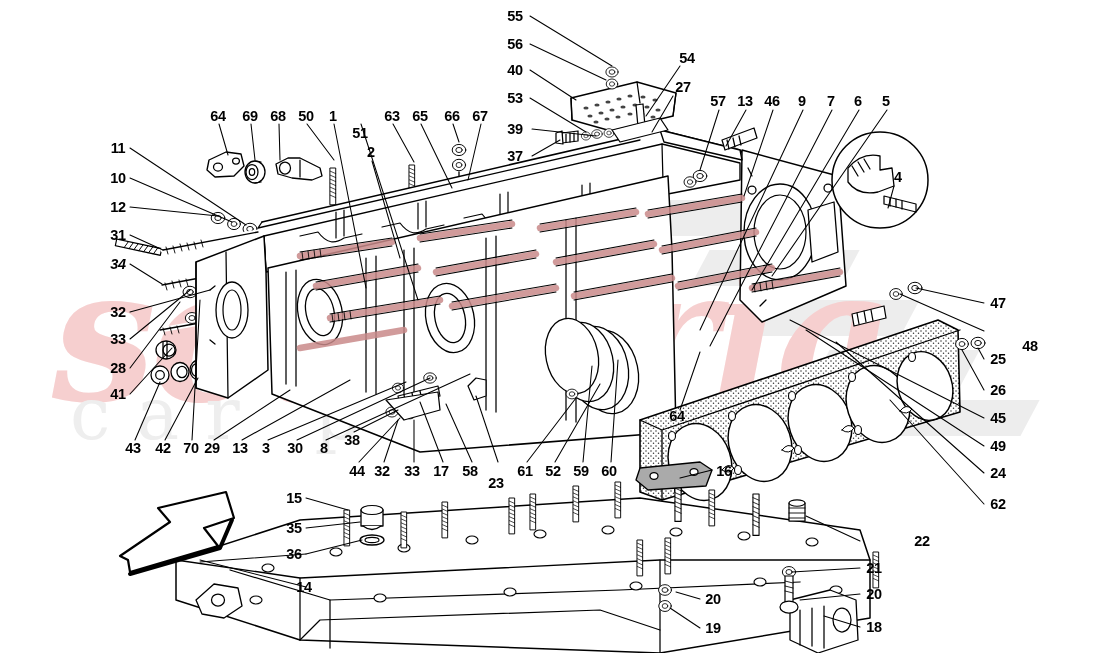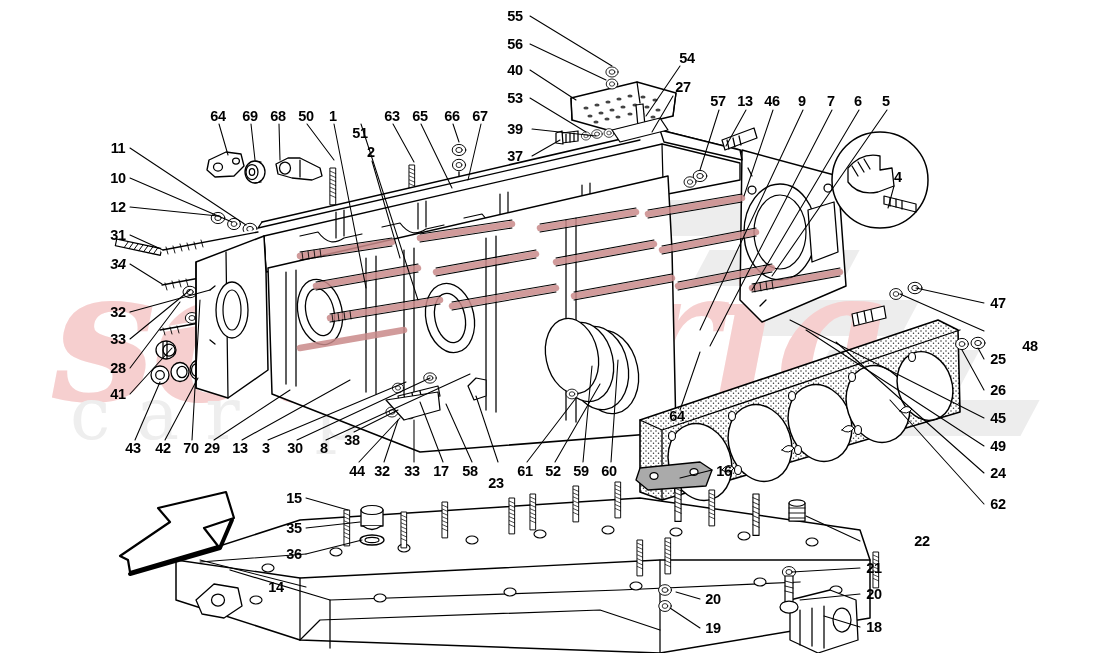--- a/index.html
+++ b/index.html
@@ -711,21 +711,21 @@
       <div class="callout" style="left: 998px; top: 346px; margin-left: 32px;">48</div>
       <div class="callout" style="left: 998px; top: 359px;">25</div>
       <div class="callout" style="left: 998px; top: 390px;">26</div>
       <div class="callout" style="left: 998px; top: 418px;">45</div>
       <div class="callout" style="left: 998px; top: 446px;">49</div>
       <div class="callout" style="left: 998px; top: 473px;">24</div>
       <div class="callout" style="left: 998px; top: 504px;">62</div>
       <div class="callout" style="left: 294px; top: 498px;">15</div>
       <div class="callout" style="left: 294px; top: 528px;">35</div>
       <div class="callout" style="left: 294px; top: 554px;">36</div>
-      <div class="callout" style="left: 276px; top: 587px;">14</div>
+      <div class="callout" style="left: 304px; top: 587px;">14</div>
       <div class="callout" style="left: 922px; top: 541px;">22</div>
       <div class="callout" style="left: 874px; top: 568px;">21</div>
       <div class="callout" style="left: 874px; top: 594px;">20</div>
       <div class="callout" style="left: 874px; top: 627px;">18</div>
       <div class="callout" style="left: 713px; top: 599px;">20</div>
       <div class="callout" style="left: 713px; top: 628px;">19</div>
     </div>
 
 </div>
 

